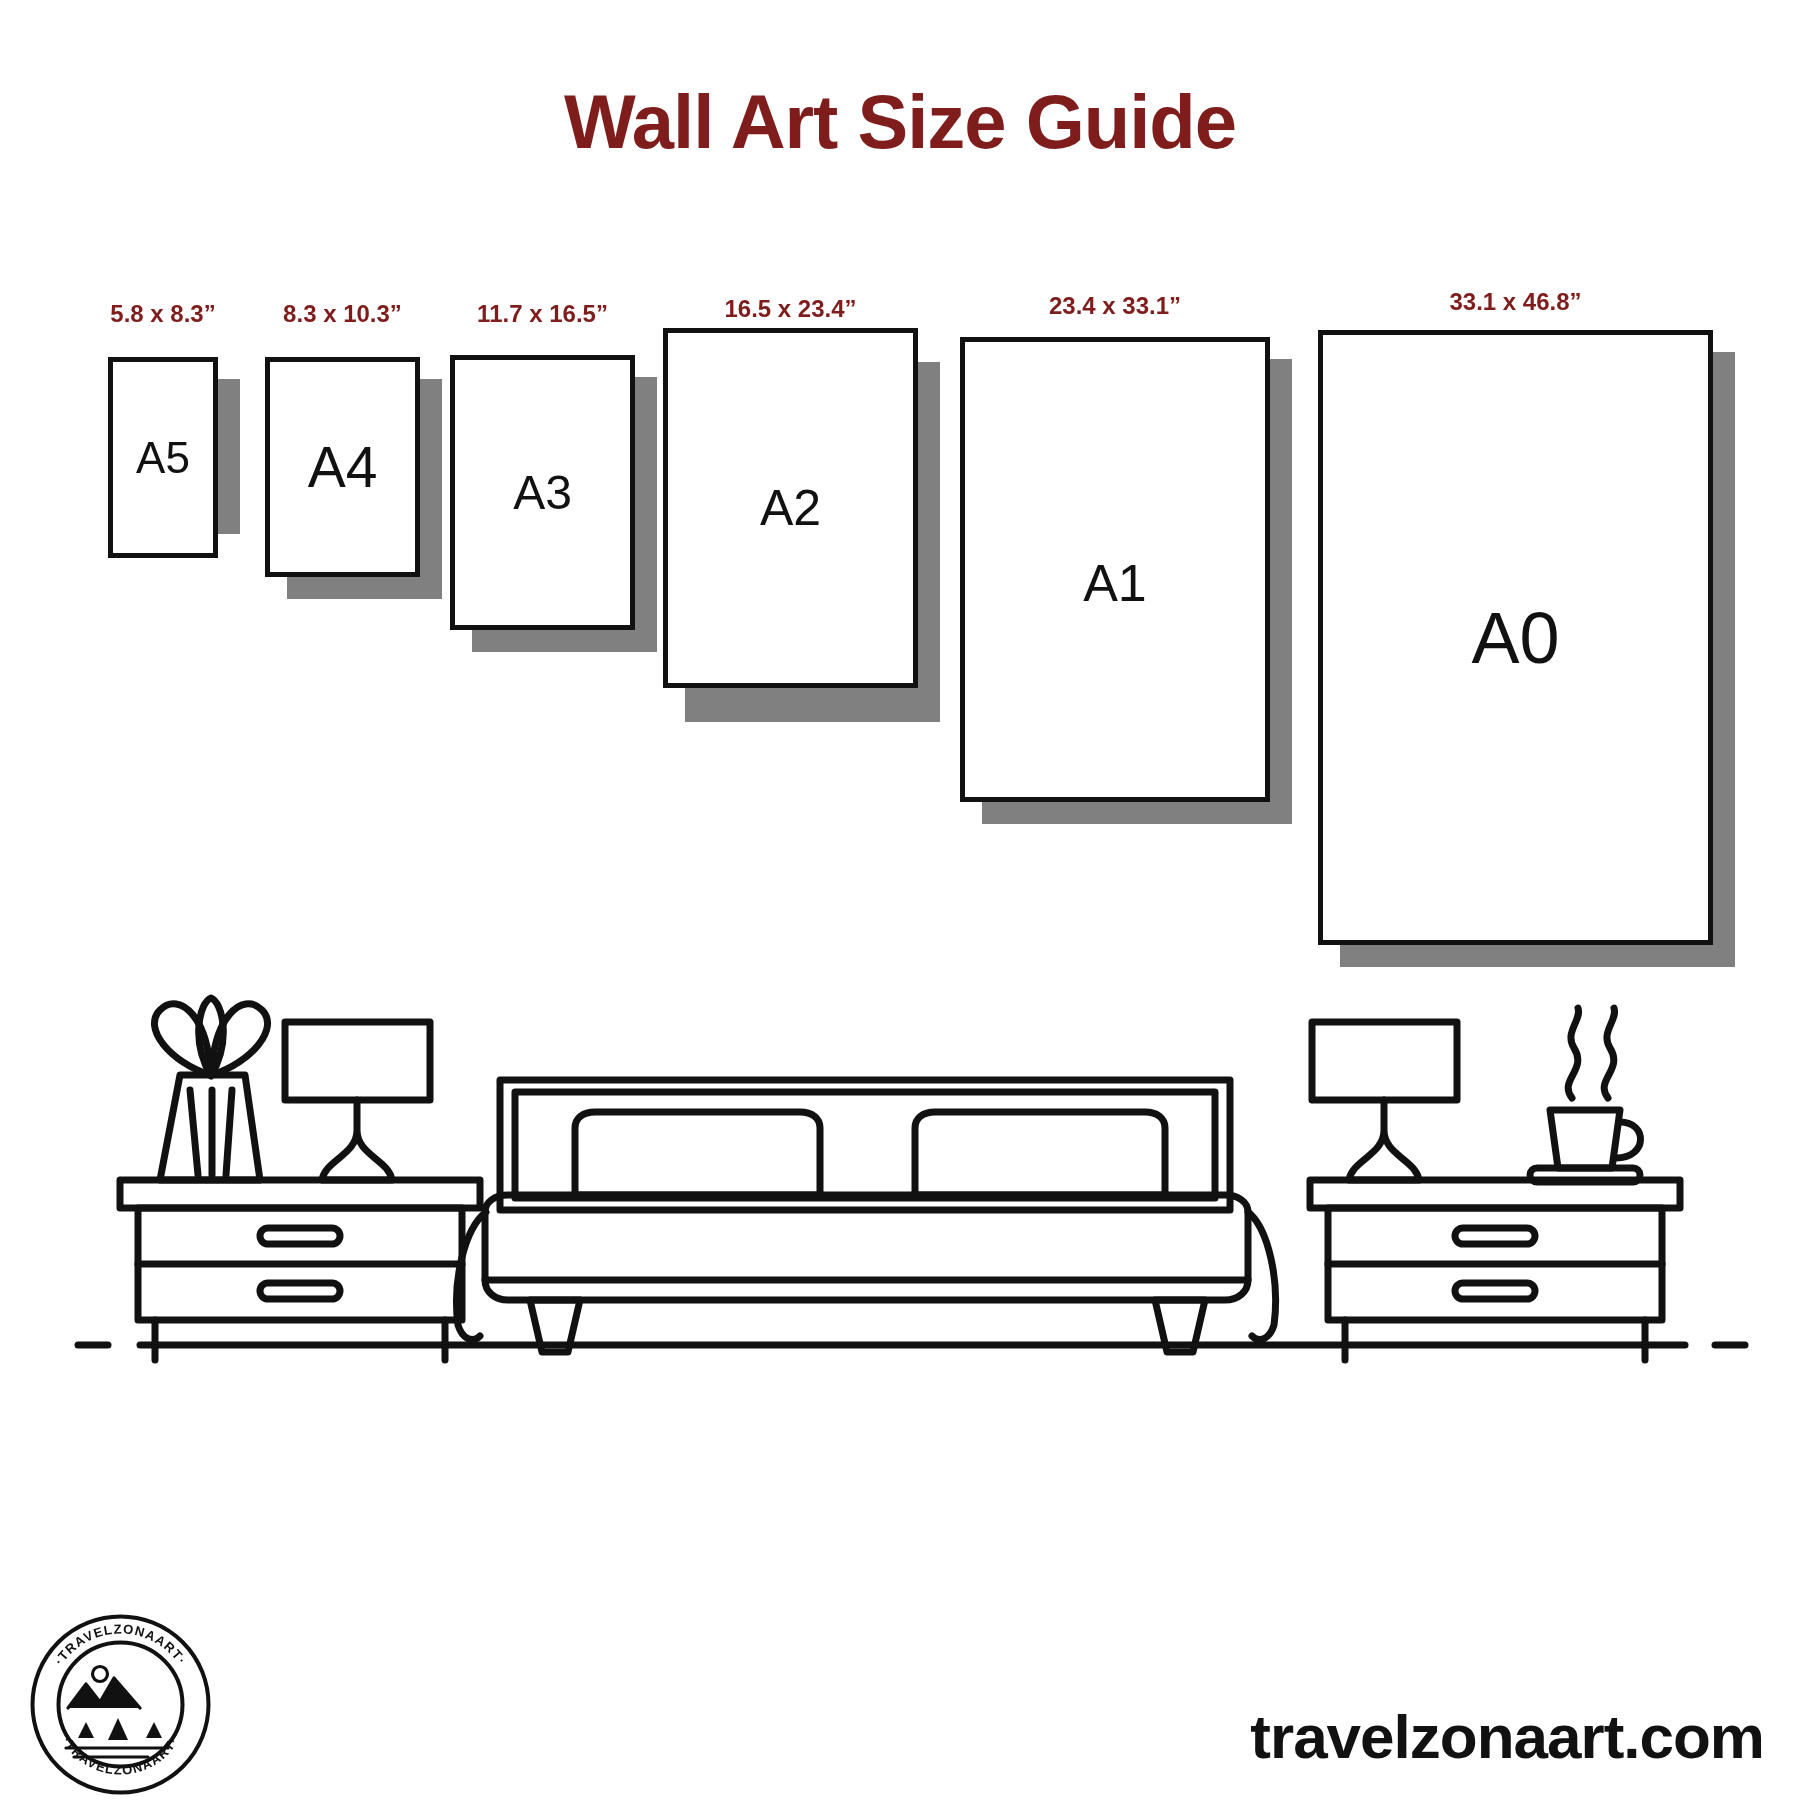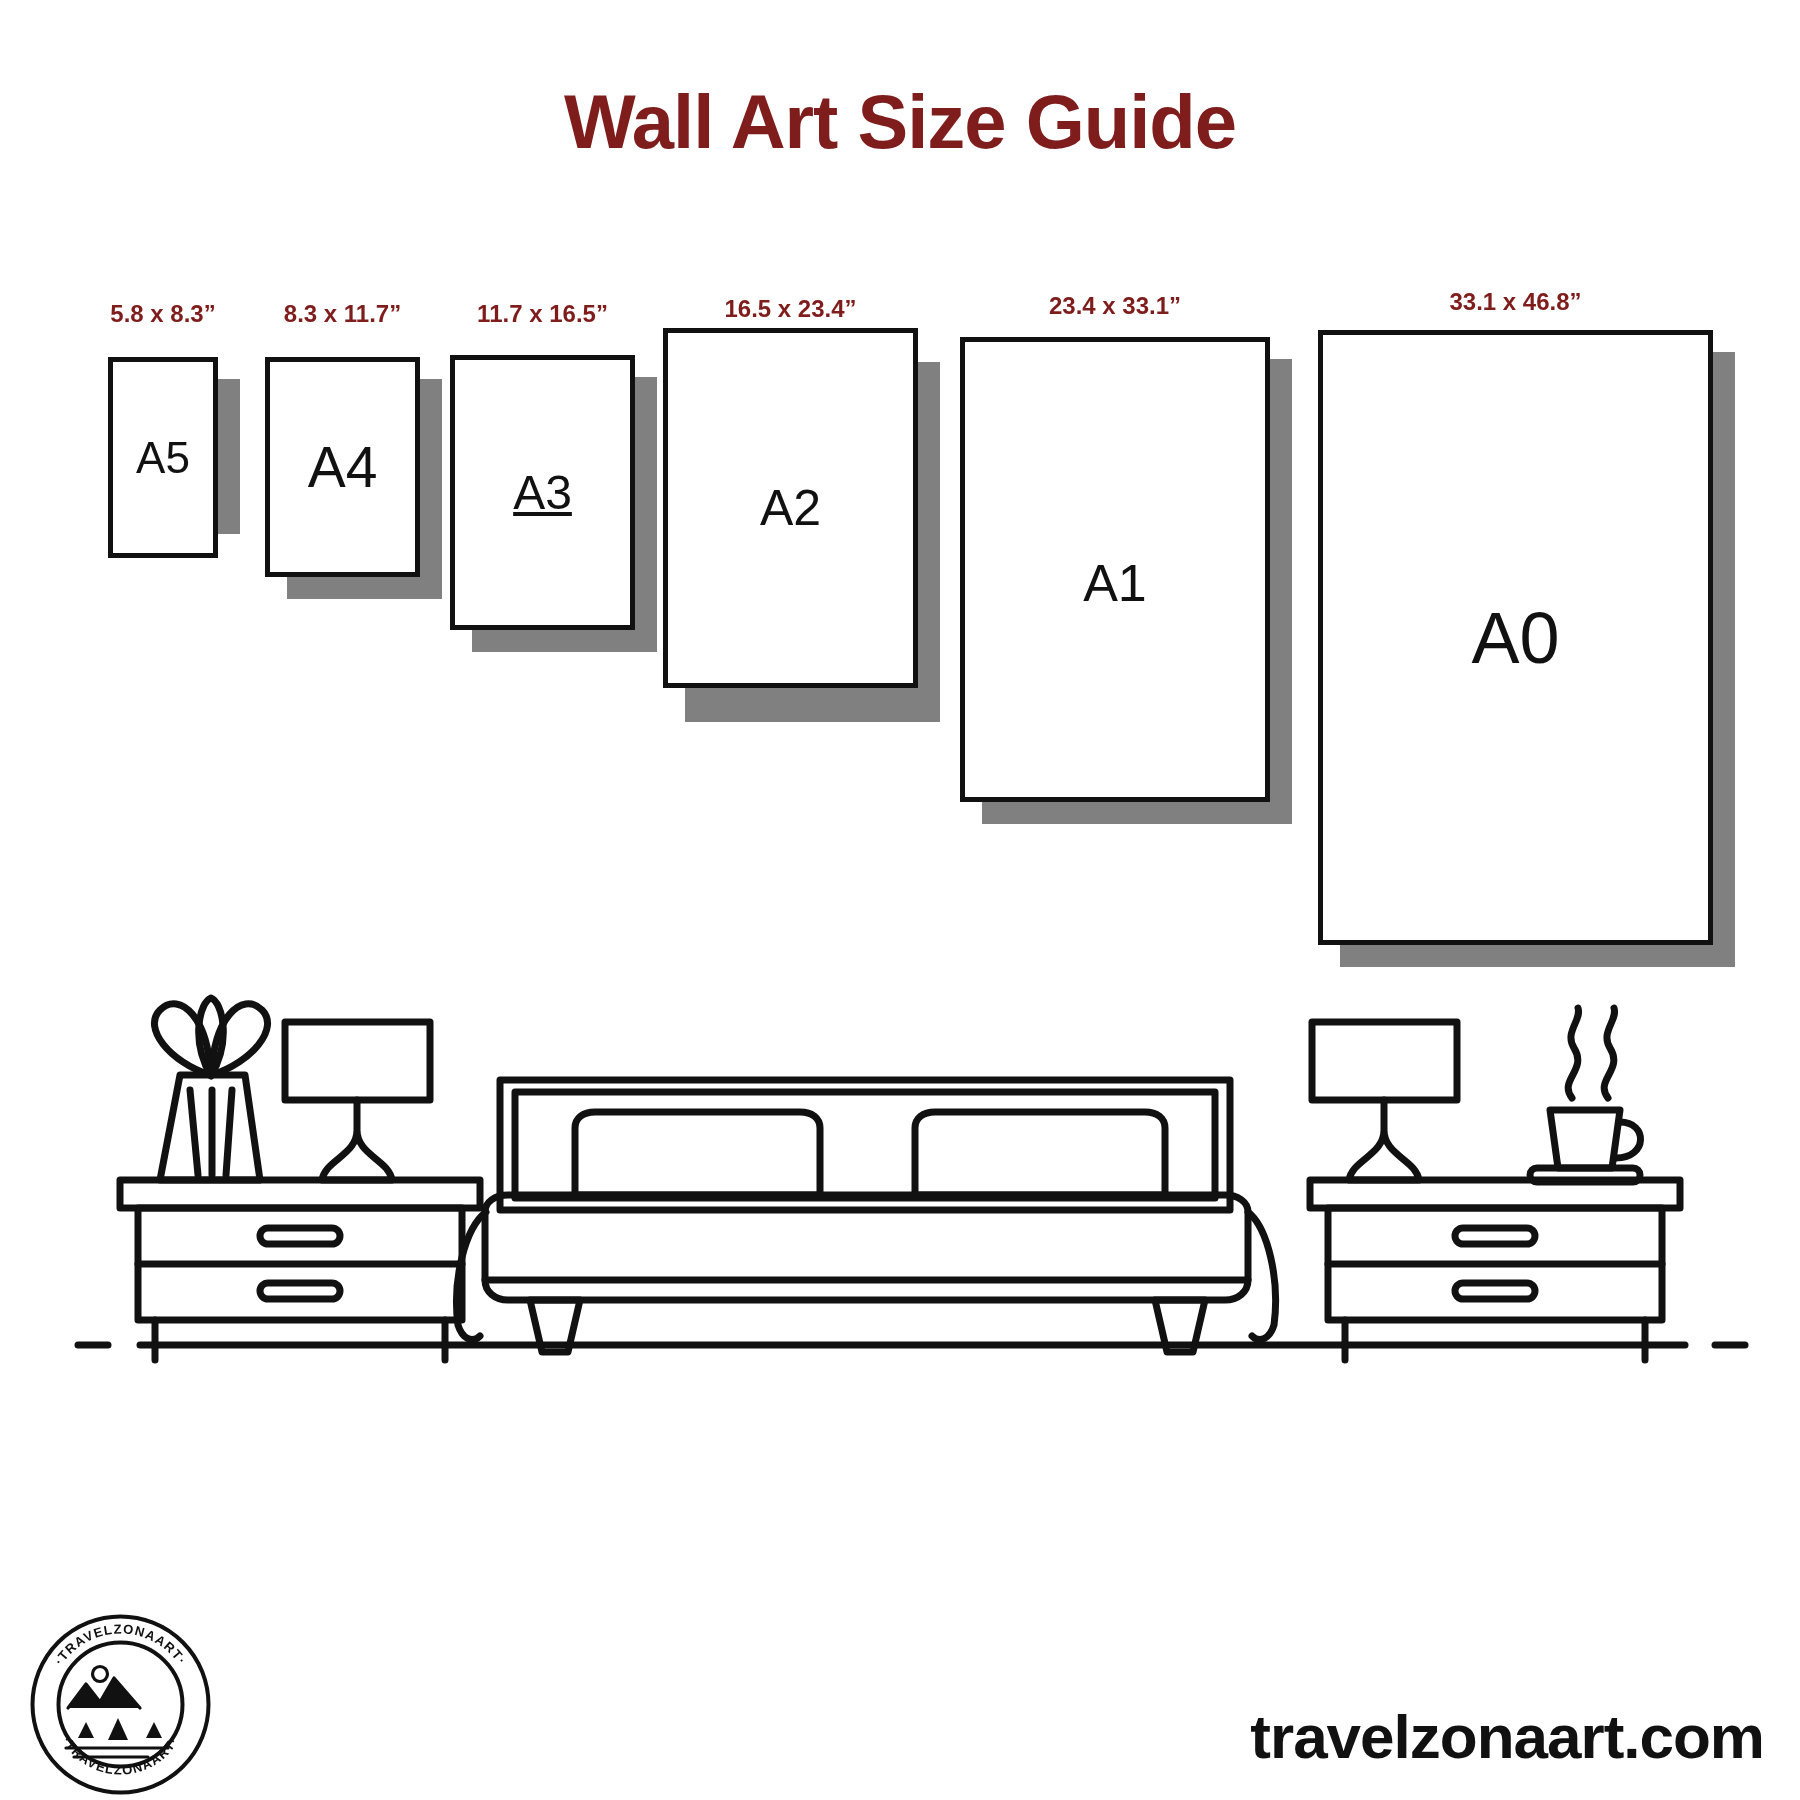--- a/index.html
+++ b/index.html
@@ -103,31 +103,31 @@
 
 <div id="poster-row">
     <div class="poster-group" style="left: 0px; top: 0px;">
       <div class="poster-label" style="left: 108px; top: 300px; width: 110px;">5.8 x 8.3”</div>
       <div class="poster-shadow" style="left: 130px; top: 379px; width: 110px; height: 155px; background: rgb(128, 128, 128);"></div>
       <div class="poster-frame" style="left: 108px; top: 357px; width: 110px; height: 201px;">
         <span class="poster-name" style="font-size: 44px;">A5</span>
       </div>
     </div>
     <div class="poster-group" style="left: 0px; top: 0px;">
-      <div class="poster-label" style="left: 265px; top: 300px; width: 155px;">8.3 x 11.7”</div>
+      <div class="poster-label" style="left: 265px; top: 300px; width: 155px;">8.3 x 10.3”</div>
       <div class="poster-shadow" style="left: 287px; top: 379px; width: 155px; height: 220px; background: rgb(128, 128, 128);"></div>
       <div class="poster-frame" style="left: 265px; top: 357px; width: 155px; height: 220px;">
         <span class="poster-name" style="font-size: 57px;">A4</span>
       </div>
     </div>
     <div class="poster-group" style="left: 0px; top: 0px;">
       <div class="poster-label" style="left: 450px; top: 300px; width: 185px;">11.7 x 16.5”</div>
       <div class="poster-shadow" style="left: 472px; top: 377px; width: 185px; height: 275px; background: rgb(128, 128, 128);"></div>
       <div class="poster-frame" style="left: 450px; top: 355px; width: 185px; height: 275px;">
-        <span class="poster-name" style="font-size: 48px; text-decoration: underline;">A3</span>
+        <span class="poster-name" style="font-size: 48px;">A3</span>
       </div>
     </div>
     <div class="poster-group" style="left: 0px; top: 0px;">
       <div class="poster-label" style="left: 663px; top: 295px; width: 255px;">16.5 x 23.4”</div>
       <div class="poster-shadow" style="left: 685px; top: 362px; width: 255px; height: 360px; background: rgb(128, 128, 128);"></div>
       <div class="poster-frame" style="left: 663px; top: 328px; width: 255px; height: 360px;">
         <span class="poster-name" style="font-size: 50px;">A2</span>
       </div>
     </div>
     <div class="poster-group" style="left: 0px; top: 0px;">

